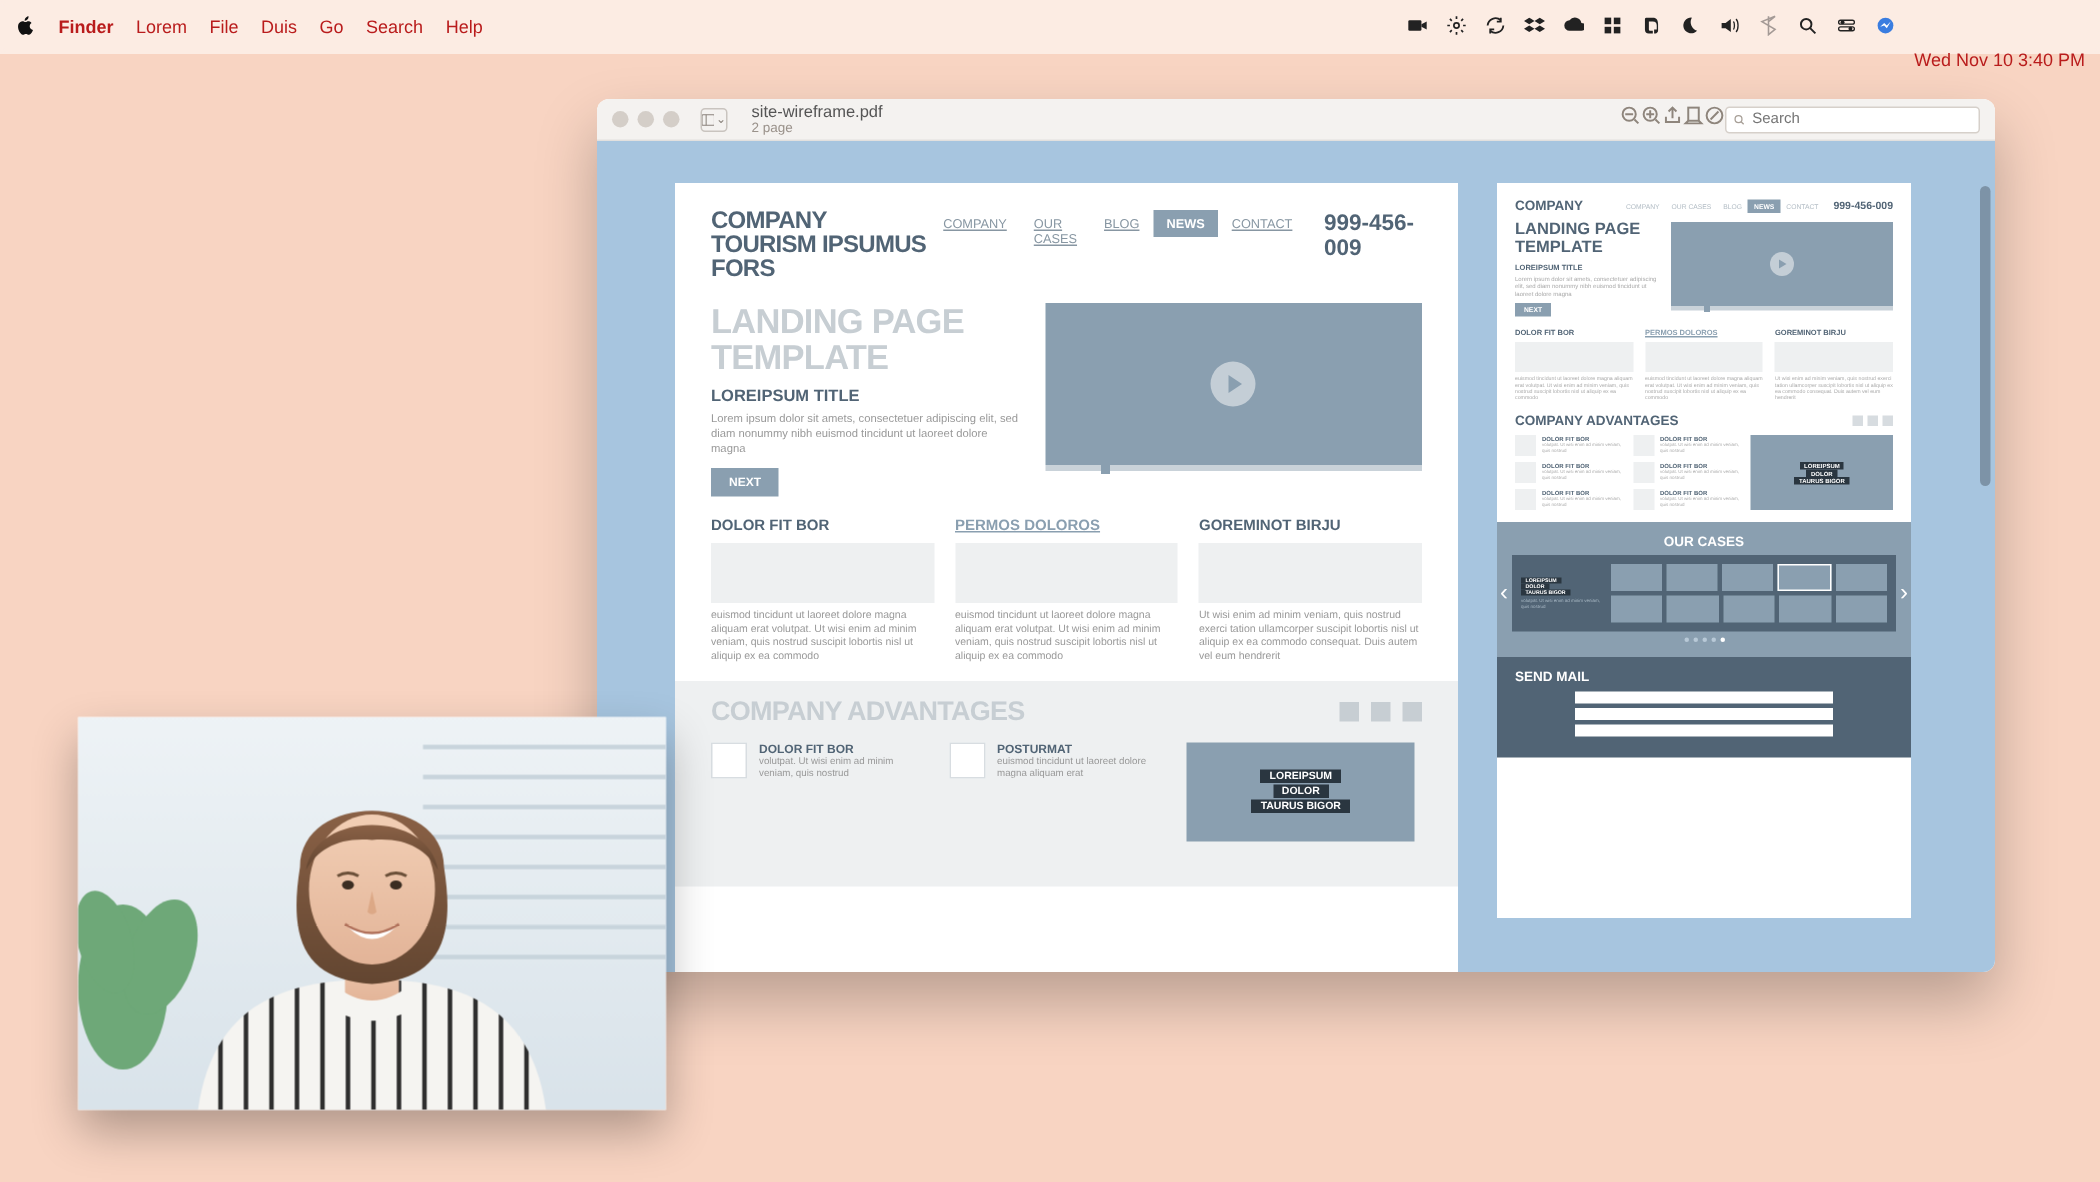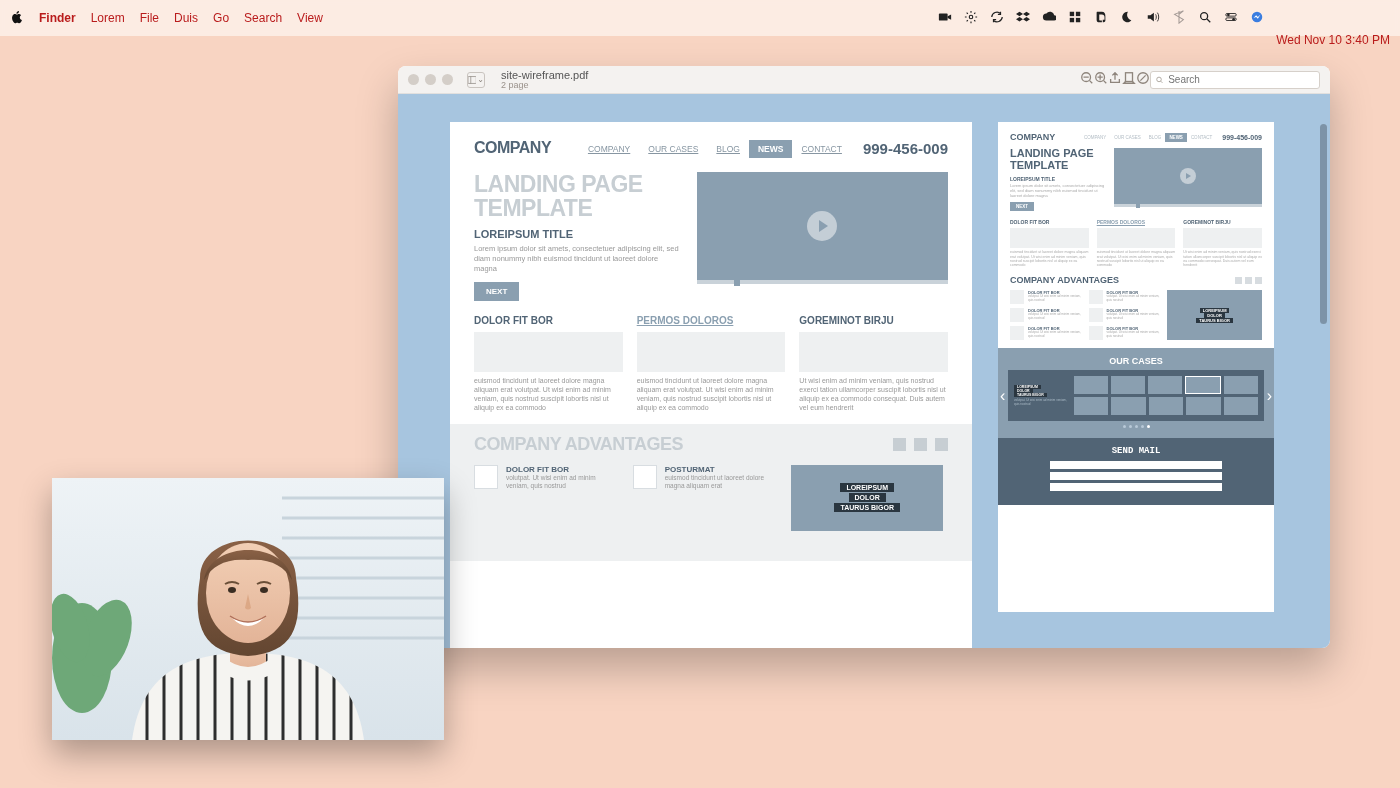--- a/index.html
+++ b/index.html
@@ -125,21 +125,21 @@
 .tp .t-cgleft p{font-size:3px;color:#aabac6;margin-top:2px;line-height:1.2;}
 .tp .t-cgrid-r{flex:1;display:flex;flex-direction:column;gap:3px;}
 .tp .gr{display:flex;gap:3px;}
 .tp .gr span{flex:1;height:18px;background:#8a9fb0;}
 .tp .gr span.sel{border:1.5px solid #fff;}
 .tp .dots{display:flex;gap:3px;justify-content:center;margin-top:4px;}
 .tp .dots span{width:3px;height:3px;border-radius:50%;background:#b8c9d7;}
 .tp .dots span.on{background:#fff;}
 
 .tp .t-mail{margin:0 -12px;background:#516475;padding:8px 12px 14px 12px;}
-.tp .t-mail h4{font-weight:800;color:#fff;font-size:9px;text-align:center;font-family:Liberation Mono, monospace;}
+.tp .t-mail h4{font-weight:800;color:#fff;font-size:9px;}
 .tp .t-mf{display:flex;flex-direction:column;gap:3px;margin:5px 40px 0 40px;}
 .tp .t-mf input{height:8px;border:none;background:#fff;font-size:4px;padding:0 3px;color:#888;}
 
 .photo{position:absolute;left:52px;top:478px;width:392px;height:262px;background:#fff;box-shadow:0 14px 30px rgba(0,0,0,0.3);overflow:hidden;}
 .photo svg{width:100%;height:100%;display:block;}
 
 .scrollbar{position:absolute;right:3px;top:30px;bottom:3px;width:7px;}
 .scrollbar .thumb{position:absolute;top:0;width:7px;height:200px;background:rgba(0,0,0,0.25);border-radius:4px;}
 </style>
 </head>
@@ -149,21 +149,21 @@
   <div class="m-left">
     <span class="apple"><svg viewBox="0 0 16 16">
           <path d="M11.2 8.5c0-1.7 1.4-2.5 1.4-2.5-0.8-1.1-2-1.3-2.4-1.3-1 0-1.6.6-2.2.6S6.7 4.7 5.8 4.7c-1.2 0-2.3.7-2.9 1.8-1.2 2.1-.3 5.2.9 6.9.6.8 1.3 1.8 2.2 1.7.9 0 1.2-.6 2.3-.6s1.4.6 2.3.6c1 0 1.6-.9 2.2-1.7.4-.6.7-1.2.9-1.9-1.2-.5-2.5-1.3-2.5-3zM9.6 3.3c.5-.6.8-1.4.7-2.3-.7 0-1.6.5-2.1 1.1-.5.5-.9 1.4-.8 2.2.8.1 1.7-.4 2.2-1z"></path>
         </svg></span>
     <span class="bold">Finder</span>
     <span>Lorem</span>
     <span>File</span>
     <span>Duis</span>
     <span>Go</span>
     <span>Search</span>
-    <span>View</span>
+    <span>Help</span>
   </div>
   <div class="m-right">
     <span><svg viewBox="0 0 16 16">
           <rect x="1" y="4" width="10" height="8" rx="1"></rect>
           <path d="M11 7l4-2v6l-4-2z"></path>
         </svg></span>
     <span><svg viewBox="0 0 16 16">
           <circle cx="8" cy="8" r="2" fill="none" stroke="#222" stroke-width="1.3"></circle>
           <path d="M8 1v2M8 13v2M1 8h2M13 8h2M3 3l1.4 1.4M11.6 11.6L13 13M13 3l-1.4 1.4M4.4 11.6L3 13" stroke="#222" stroke-width="1.3"></path>
         </svg></span>
@@ -265,20 +265,21 @@
   <div class="viewport">
     <div class="scrollbar">
         <div class="thumb"></div>
       </div>
 
     <div class="page main">
       <div class="mp">
         <div class="hdr">
           <div>
             <div class="logo">COMPANY</div>
+            <div class="logo tag">TOURISM IPSUMUS FORS</div>
           </div>
           <div class="nav">
             <a>COMPANY</a>
             <a>OUR CASES</a>
             <a>BLOG</a>
             <a class="active">NEWS</a>
             <a>CONTACT</a>
           </div>
           <div class="phone">999-456-009</div>
         </div>

